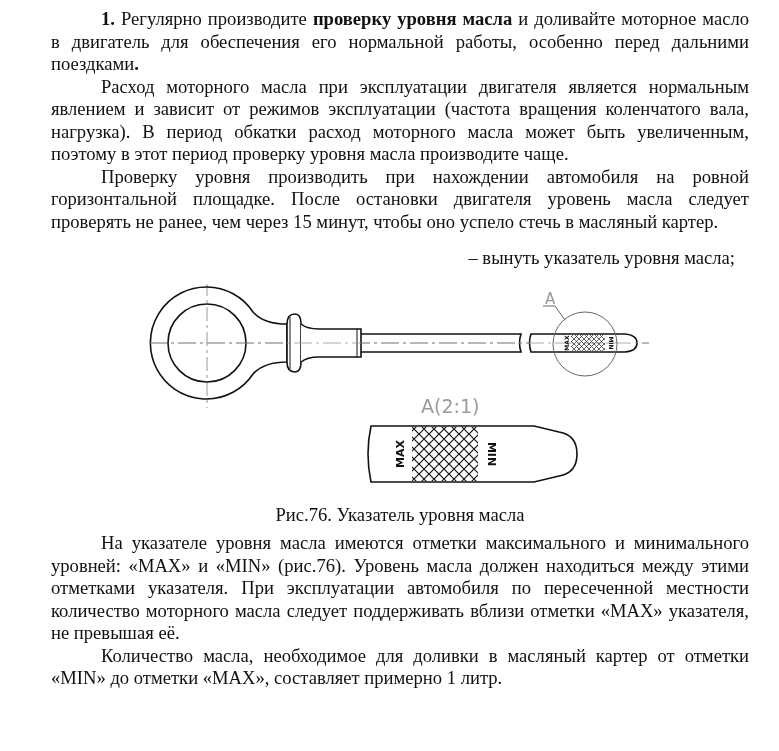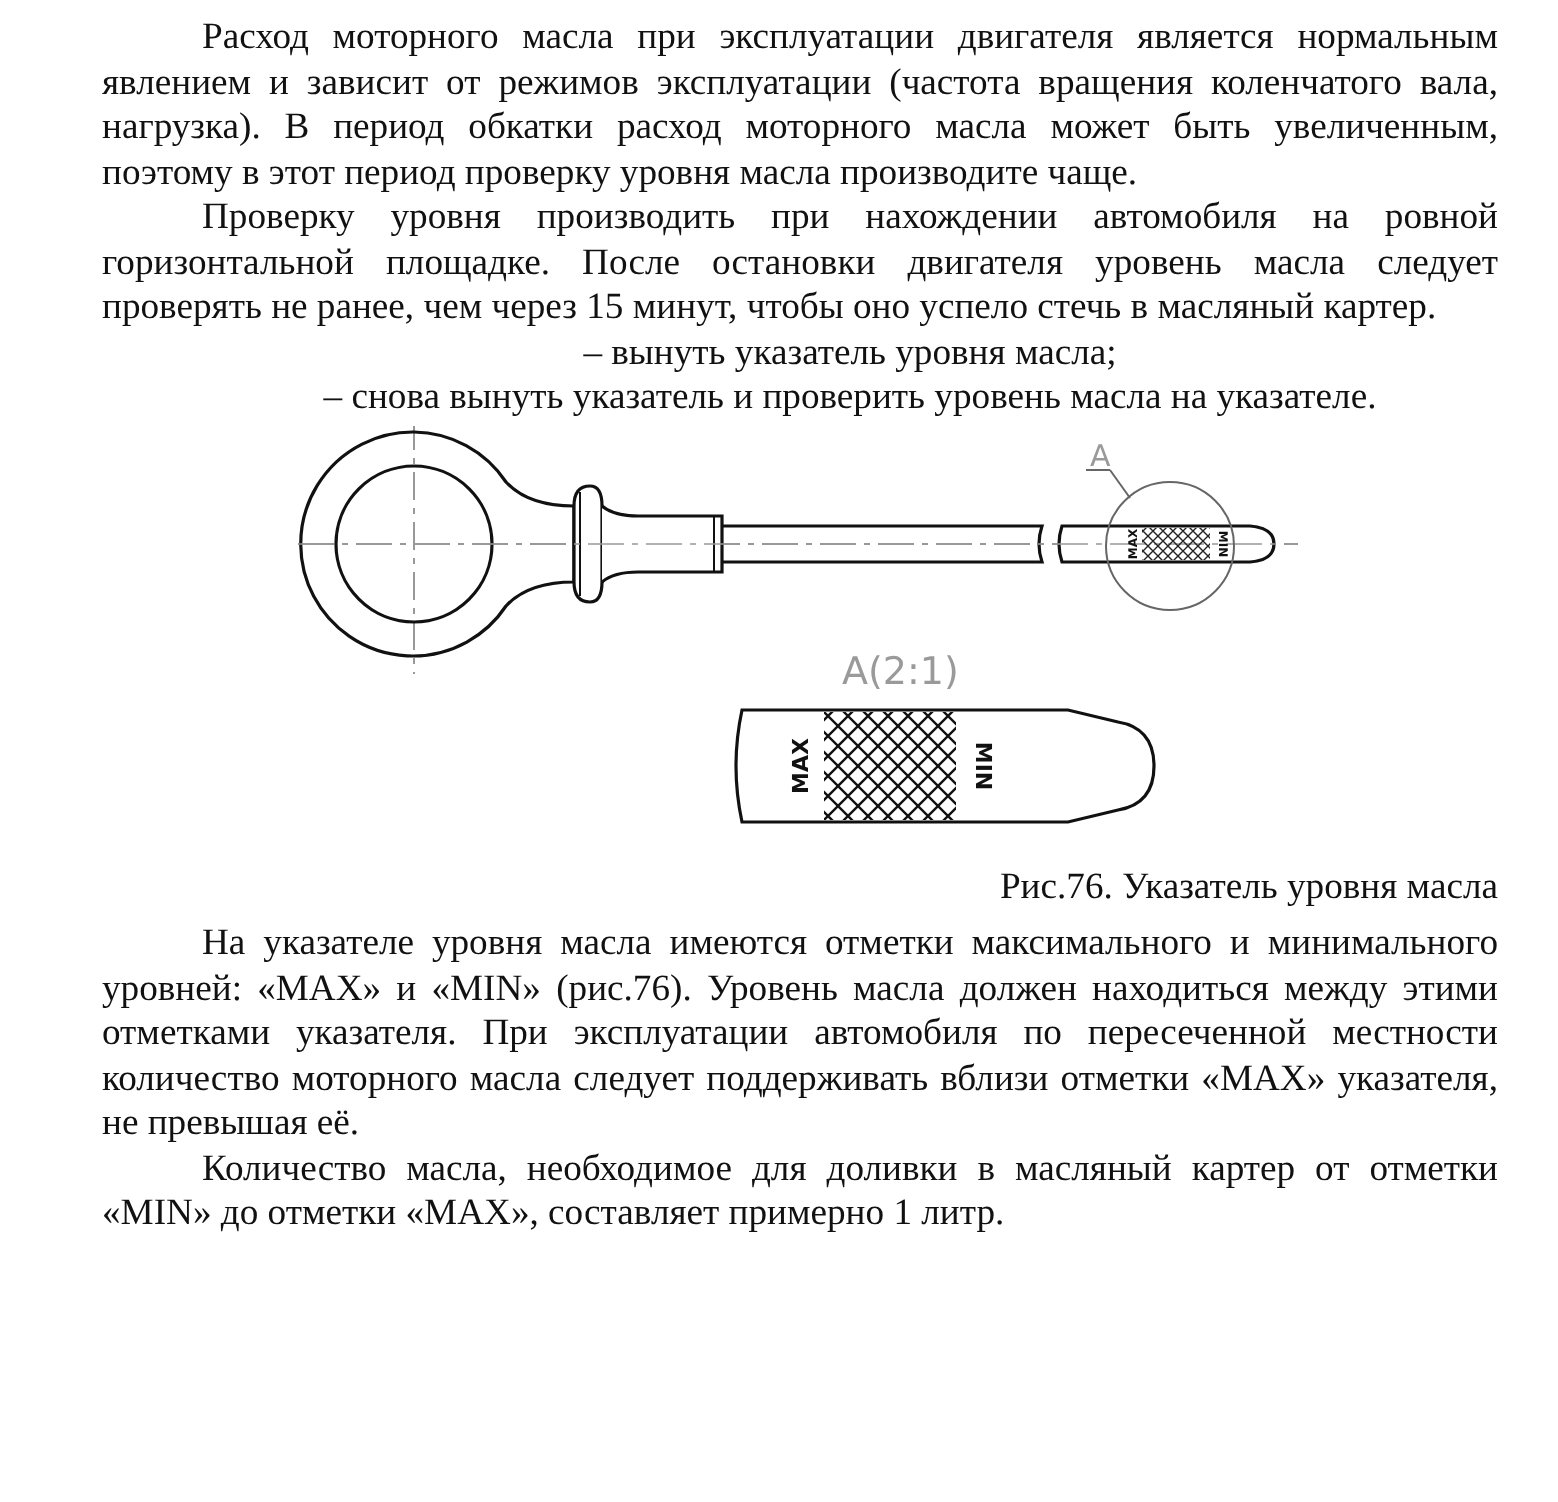--- a/index.html
+++ b/index.html
@@ -4,36 +4,36 @@
 <style>
   html, body { margin: 0; padding: 0; background: #ffffff; }
   body { width: 779px; height: 751px; overflow: hidden; position: relative; }
   .page {
     position: absolute; left: 51px; top: 8px; width: 698px;
     font-family: "Liberation Serif", serif; font-size: 18.6px; line-height: 22.5px;
     color: #111; text-align: justify;
   }
   .p { margin: 0; }
   .indent { text-indent: 50px; }
-  .list-item { margin: 0; padding-left: 50px; text-align: center; }
+  .list-item { margin: 14px; padding-left: 50px; text-align: right; }
   .figure { position: relative; height: 218px; margin: 2px 0 0 0; }
   .figure svg { position: absolute; left: 98px; top: 0; }
-  .caption { text-align: right; margin: 2px 0 6px 0; }
+  .caption { text-align: center; margin: 2px 0 6px 0; }
   b { font-weight: bold; }
   .drawing-label { font-family: "DejaVu Sans", sans-serif; fill: #9a9a9a; }
   .mark-text { font-family: "DejaVu Sans", sans-serif; font-weight: bold; fill: #111; }
 </style>
 </head>
 <body>
 
 <div class="page">
+  <p class="p indent"><b>1.</b><span> Регулярно производите </span><b>проверку уровня масла</b><span> и доливайте моторное масло в двигатель для обеспечения его нормальной работы, особенно перед дальними поездками</span><b>.</b></p>
   <p class="p indent">Расход моторного масла при эксплуатации двигателя является нормальным явлением и зависит от режимов эксплуатации (частота вращения коленчатого вала, нагрузка). В период обкатки расход моторного масла может быть увеличенным, поэтому в этот период проверку уровня масла производите чаще.</p>
   <p class="p indent">Проверку уровня производить при нахождении автомобиля на ровной горизонтальной площадке. После остановки двигателя уровень масла следует проверять не ранее, чем через 15 минут, чтобы оно успело стечь в масляный картер.</p>
   <p class="list-item">– вынуть указатель уровня масла;</p>
-  <p class="list-item">– снова вынуть указатель и проверить уровень масла на указателе.</p>
 
   <div class="figure">
     <svg width="500" height="218" viewBox="0 0 500 218">
       <defs>
         <pattern id="hatchSmall" width="5" height="5" patternUnits="userSpaceOnUse">
           <path d="M0,0 L5,5 M5,0 L0,5" stroke="#222" stroke-width="0.7"></path>
         </pattern>
         <pattern id="hatchBig" width="10" height="10" patternUnits="userSpaceOnUse">
           <path d="M0,0 L10,10 M10,0 L0,10" stroke="#111" stroke-width="1.2"></path>
         </pattern>

